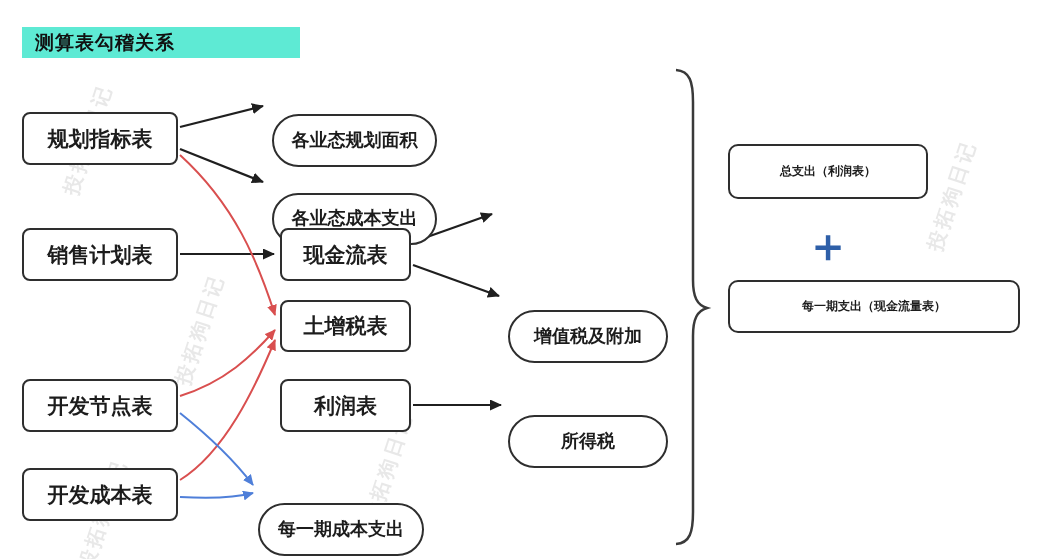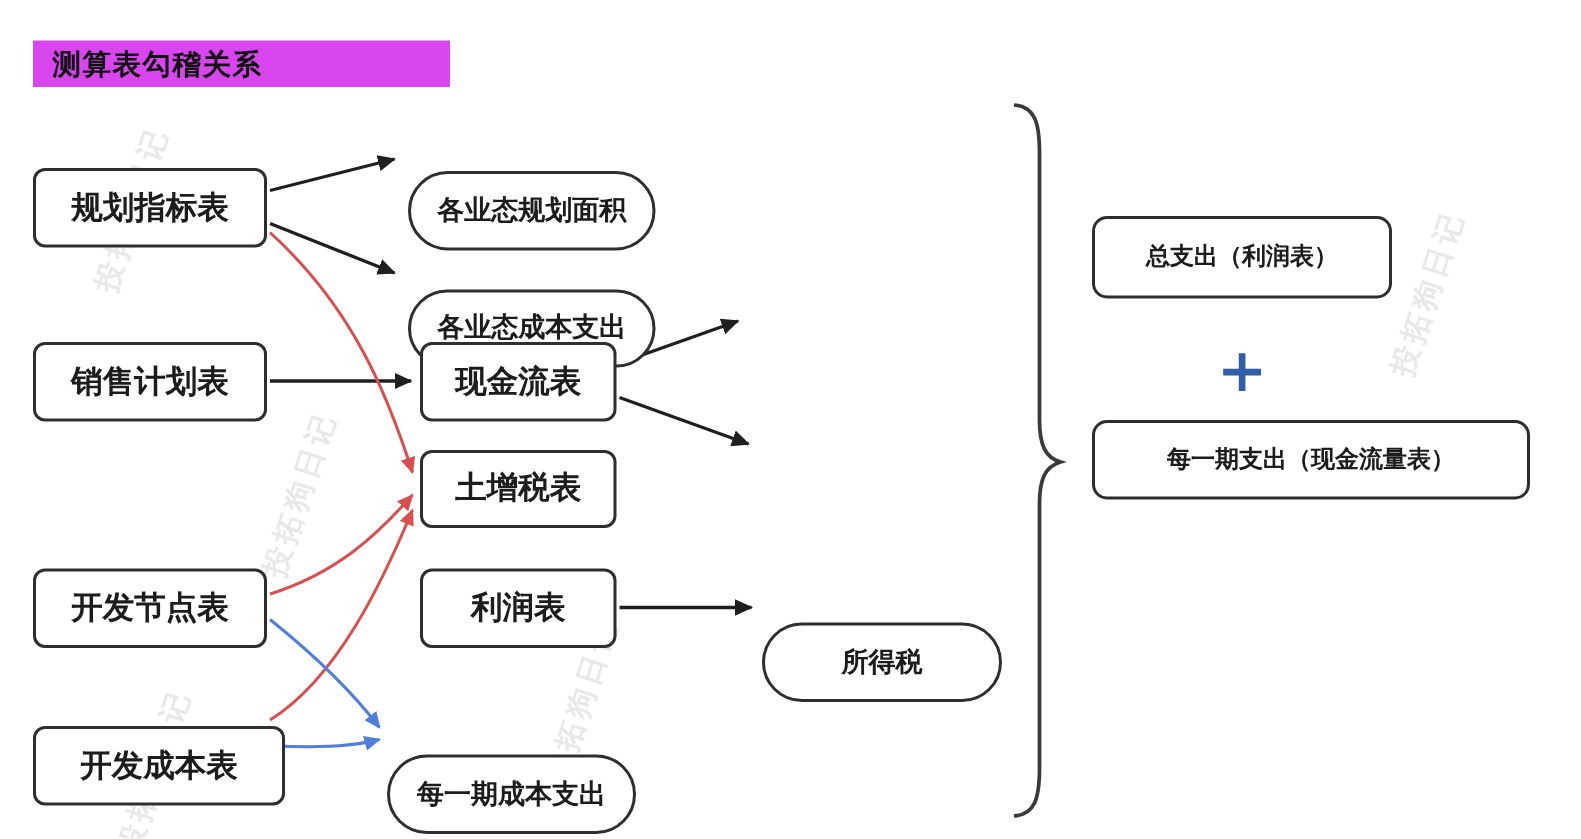--- a/index.html
+++ b/index.html
@@ -1,27 +1,27 @@
 <!DOCTYPE html>
 <html><head>
 <meta charset="utf-8">
 <style>
   * { margin:0; padding:0; box-sizing:border-box; }
   html,body { background:#ffffff; }
   body { font-family:"Liberation Sans","DejaVu Sans",sans-serif; }
   .canvas { position:relative; width:1054px; height:559px; background:#ffffff; overflow:hidden; }
-  .title { position:absolute; left:22px; top:27px; width:278px; height:31px; background:#d946ef;
+  .title { position:absolute; left:22px; top:27px; width:278px; height:31px; background:#5eead4;
            color:#111; font-size:19px; font-weight:bold; display:flex; align-items:center;
            padding-left:13px; letter-spacing:1px; }
   .node { position:absolute; background:#ffffff; border:2.5px solid #2e2e2e; display:flex;
           align-items:center; justify-content:center; font-weight:bold; color:#1c1c1c;
           text-align:center; line-height:1.1; z-index:2; }
   .rect    { border-radius:8px;  font-size:21px; }
   .stadium { border-radius:27px; font-size:18px;margin-top:36px; }
-  .bigrect { border-radius:10px; font-size:16px; }
+  .bigrect { border-radius:10px; font-size:12px; }
   .plus { position:absolute; color:#2e5fa8; font-size:46px; font-weight:bold; display:flex;
           align-items:center; justify-content:center; z-index:2; }
   .watermark { position:absolute; width:150px; text-align:center; transform:rotate(-72deg);
                font-size:20px; letter-spacing:3px; color:rgba(110,110,110,0.16);
                font-weight:bold; white-space:nowrap; z-index:1; }
   svg.edges { position:absolute; left:0; top:0; z-index:1; pointer-events:none; }
 </style>
 </head>
 <body>
 
@@ -61,28 +61,29 @@
     <path d="M 180 497 C 215 499, 238 497, 253 493" stroke="#4f7fd9" stroke-width="2" fill="none" marker-end="url(#ah-b)"></path>
 
     <path d="M 676 70 C 690 71, 693 82, 693 102 L 693 280 C 693 297, 697 305, 707 308 C 697 311, 693 319, 693 336 L 693 512 C 693 532, 690 543, 676 544" stroke="#3a3a3a" stroke-width="2.5" fill="none"></path>
   </svg>
 
   <div class="title">测算表勾稽关系</div>
 
   <div class="node rect" style="left:22px; top:112px; width:156px; height:53px;">规划指标表</div>
   <div class="node rect" style="left:22px; top:228px; width:156px; height:53px;">销售计划表</div>
   <div class="node rect" style="left:22px; top:379px; width:156px; height:53px;">开发节点表</div>
-  <div class="node rect" style="left:22px; top:484px; width:168px; height:53px;text-align:center;">开发成本表</div>
+  <div class="node rect" style="left:22px; top:468px; width:156px; height:53px;text-align:center;">开发成本表</div>
 
   <div class="node stadium" style="left:272px; top:78px;  width:165px; height:53px;">各业态规划面积</div>
   <div class="node stadium" style="left:272px; top:157px; width:165px; height:52px;">各业态成本支出</div>
   <div class="node rect" style="left:280px; top:228px; width:131px; height:53px;">现金流表</div>
   <div class="node rect" style="left:280px; top:300px; width:131px; height:52px;">土增税表</div>
   <div class="node rect" style="left:280px; top:379px; width:131px; height:53px;">利润表</div>
   <div class="node stadium" style="left:258px; top:467px; width:166px; height:53px;">每一期成本支出</div>
 
+  <div class="node stadium" style="left:508px; top:274px; width:160px; height:53px;">增值税及附加</div>
   <div class="node stadium" style="left:508px; top:379px; width:160px; height:53px;">所得税</div>
 
   <div class="node bigrect" style="left:728px; top:144px; width:200px; height:55px;">总支出（利润表）</div>
   <div class="plus" style="left:803px; top:221px; width:50px; height:50px;">＋</div>
   <div class="node bigrect" style="left:728px; top:280px; width:292px; height:53px;">每一期支出（现金流量表）</div>
 
 </div>
 
 </body></html>

